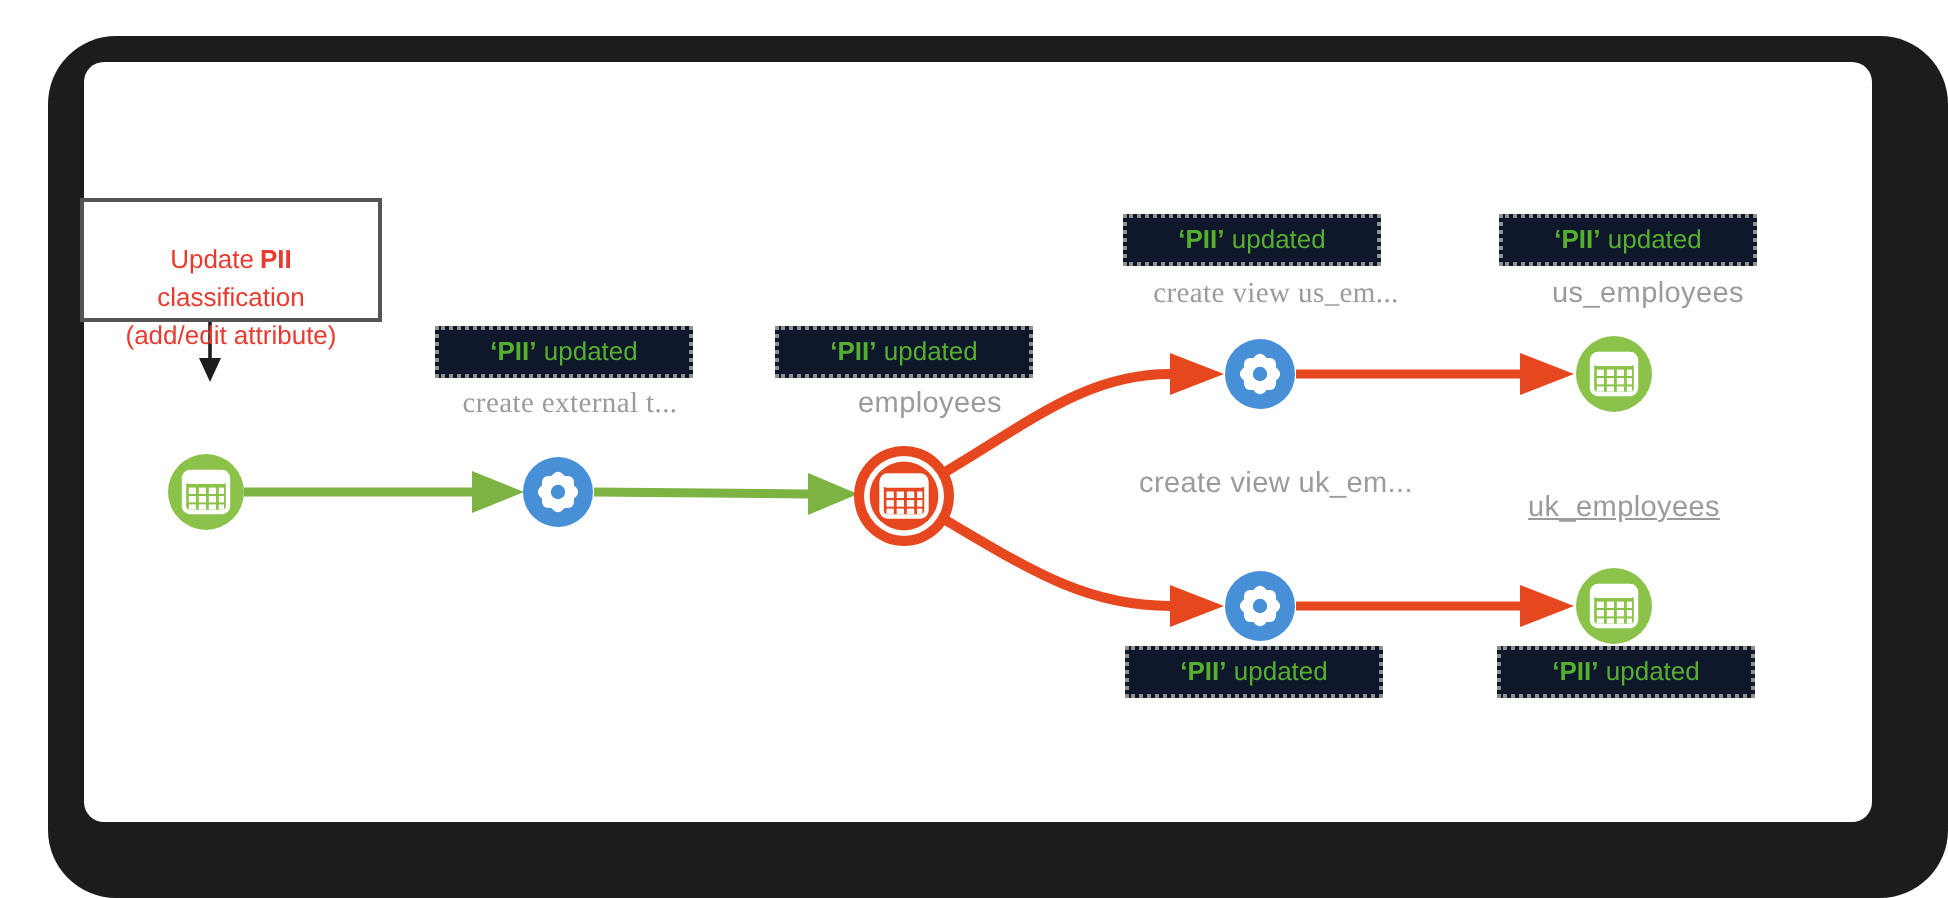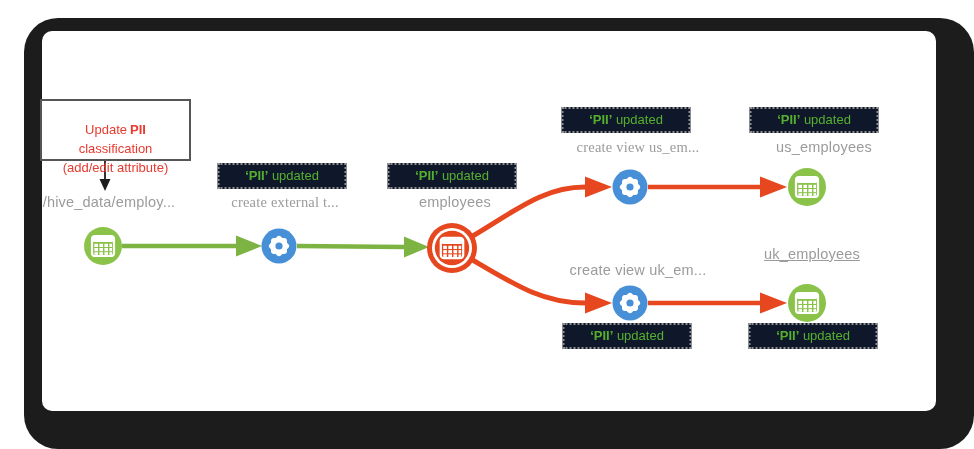--- a/index.html
+++ b/index.html
@@ -125,26 +125,25 @@
       <use href="#tbl" transform="translate(807,303)"></use>
     </g>
   </svg>
 
   <div class="note">
     <span><span>Update</span><b>PII</b></span><br>
     <span>classification</span><br>
     <span>(add/edit attribute)</span>
   </div>
 
-  <div class="lbl" style="left:109px;top:194px;">/hive_data/employ...</div>
   <div class="lbl" style="left:285px;top:194px;font-family:Liberation Serif, serif;">create external t...</div>
-  <div class="lbl" style="left:455px;top:194px;">employees</div>
+  <div class="lbl" style="left:465px;top:194px;">employees</div>
   <div class="lbl" style="left:638px;top:139px;font-family:Liberation Serif, serif;">create view us_em...</div>
   <div class="lbl" style="left:812px;top:139px;margin-left:12px;">us_employees</div>
-  <div class="lbl" style="left:638px;top:262px;text-align:center;">create view uk_em...</div>
+  <div class="lbl" style="left:638px;top:234px;text-align:center;">create view uk_em...</div>
   <div class="lbl" style="left:812px;top:246px;text-decoration:underline;">uk_employees</div>
 
   <div class="badge" style="left:282px;top:163px;">
     <span class="tag">‘PII’</span> <span>updated</span>
   </div>
   <div class="badge" style="left:452px;top:163px;">
     <span class="tag">‘PII’</span> <span>updated</span>
   </div>
   <div class="badge" style="left:626px;top:107px;">
     <span class="tag">‘PII’</span> <span>updated</span>

